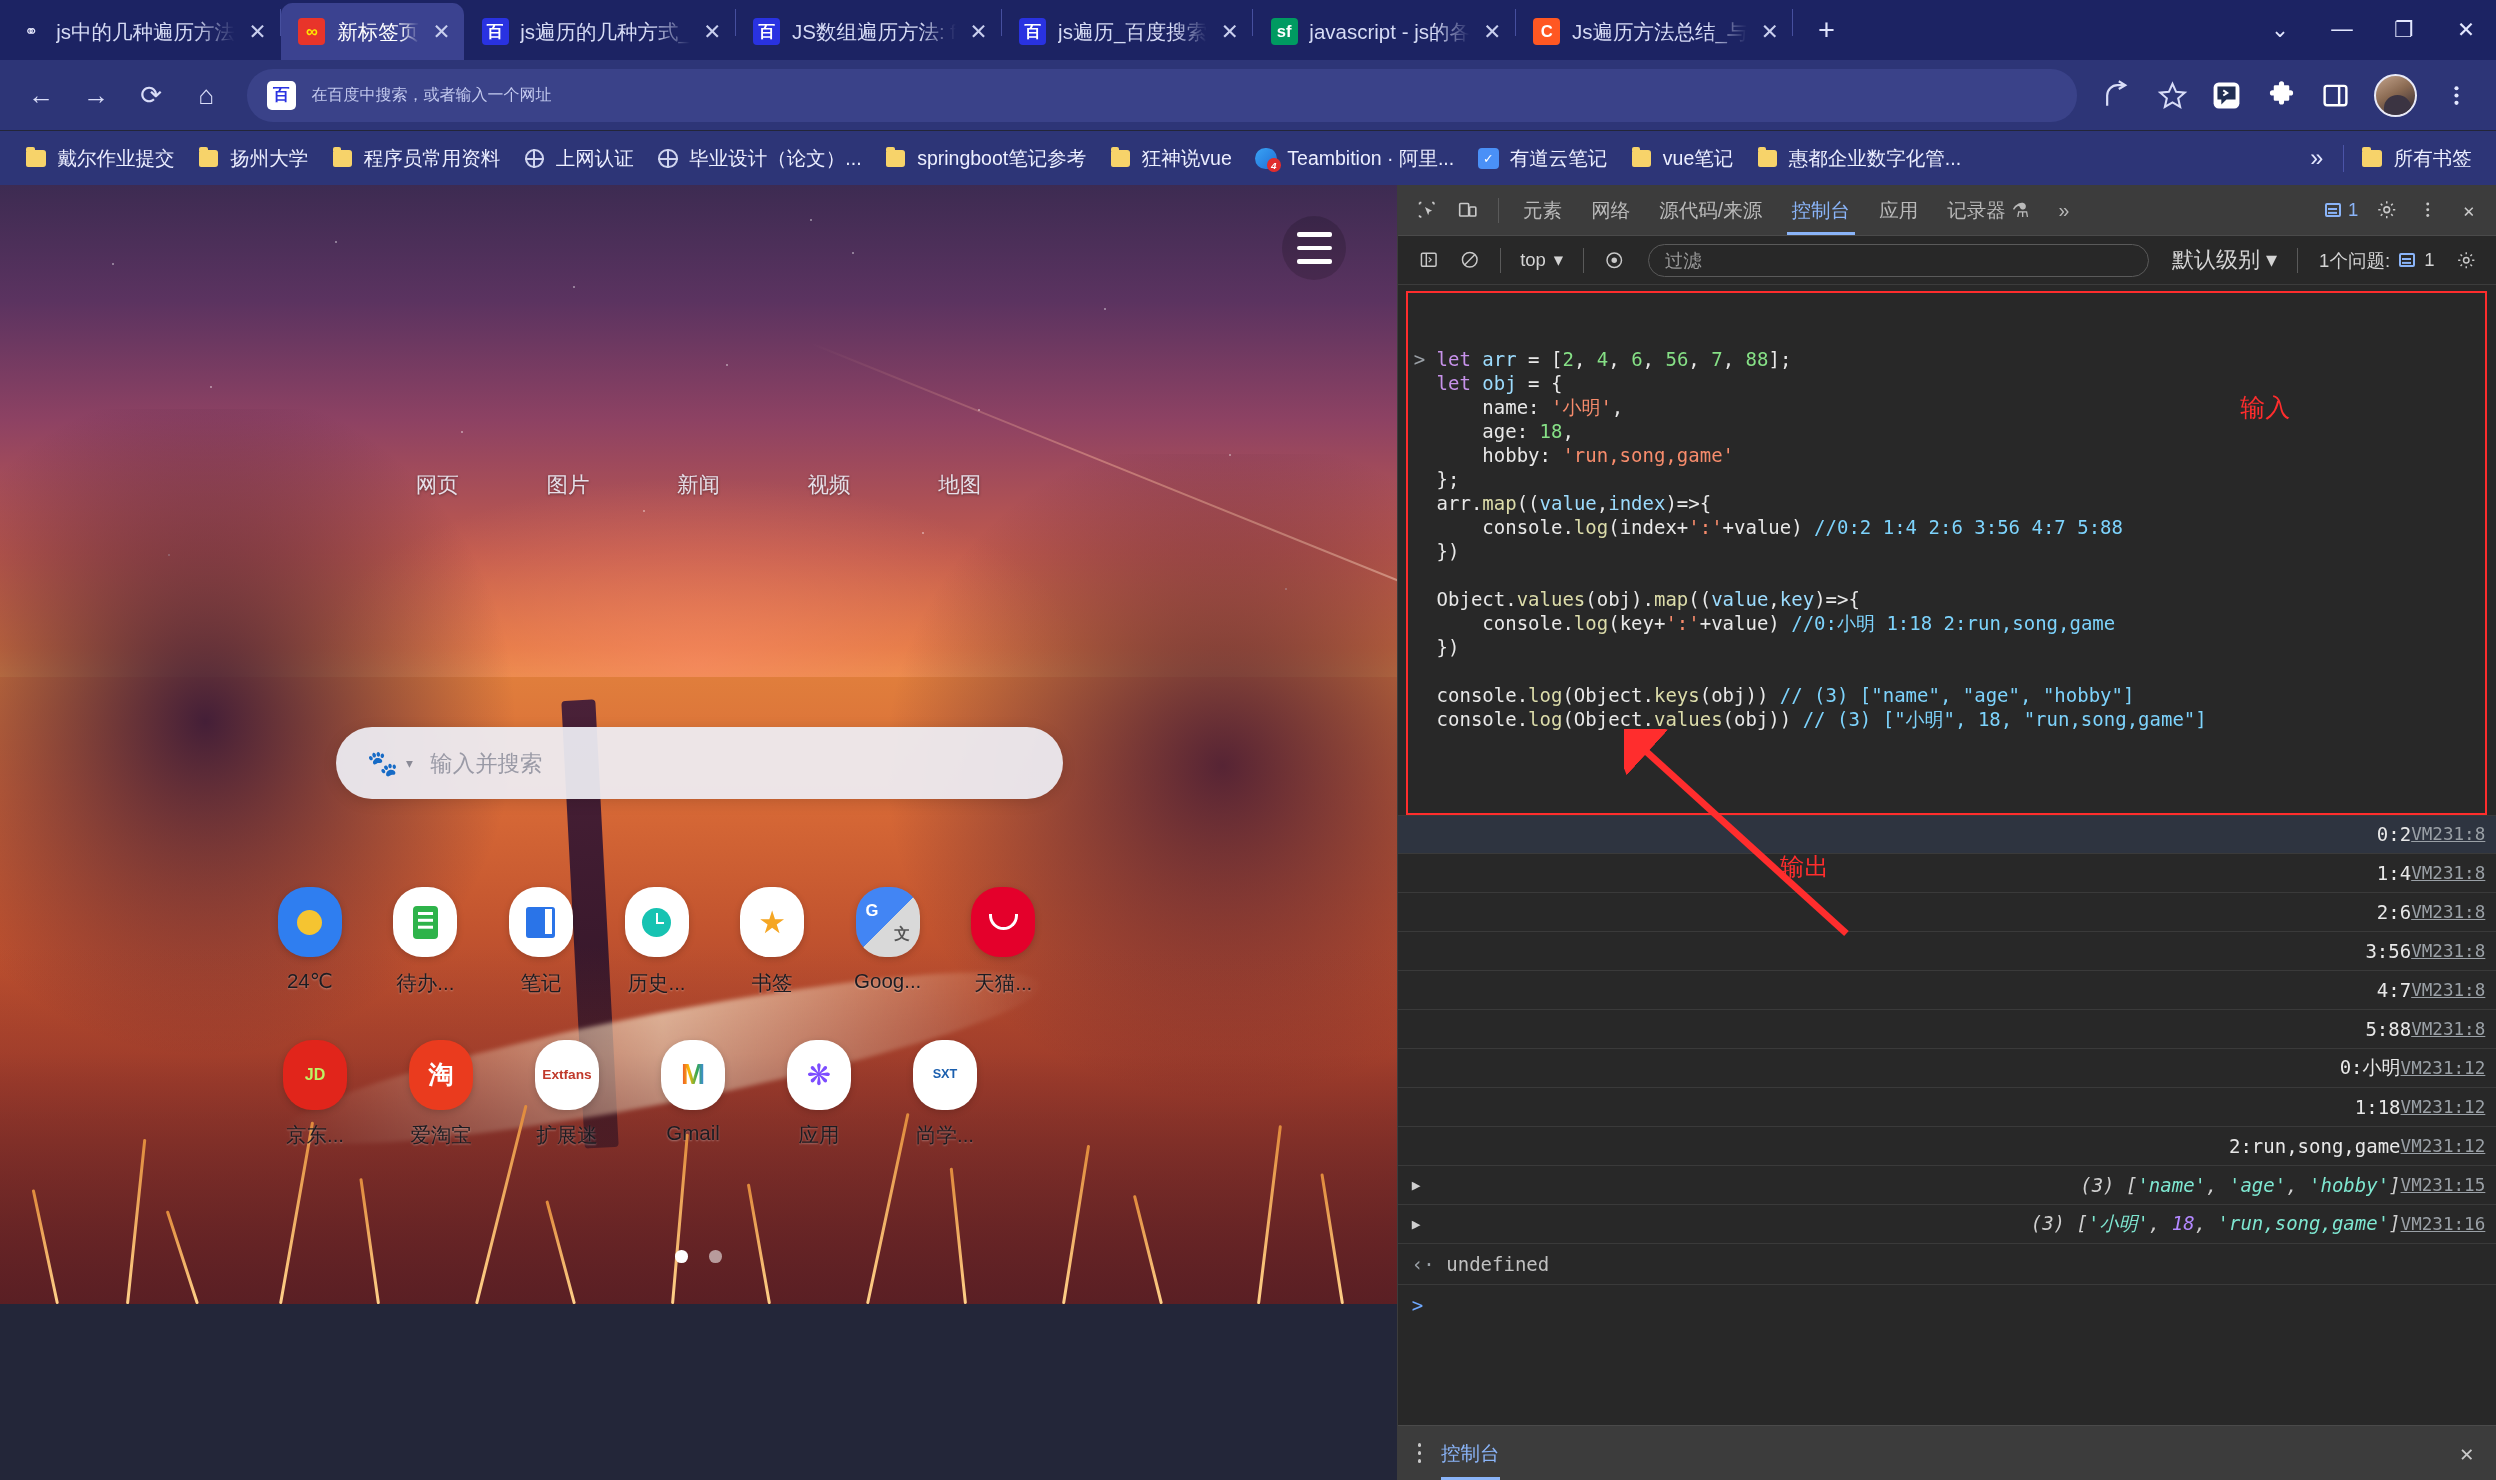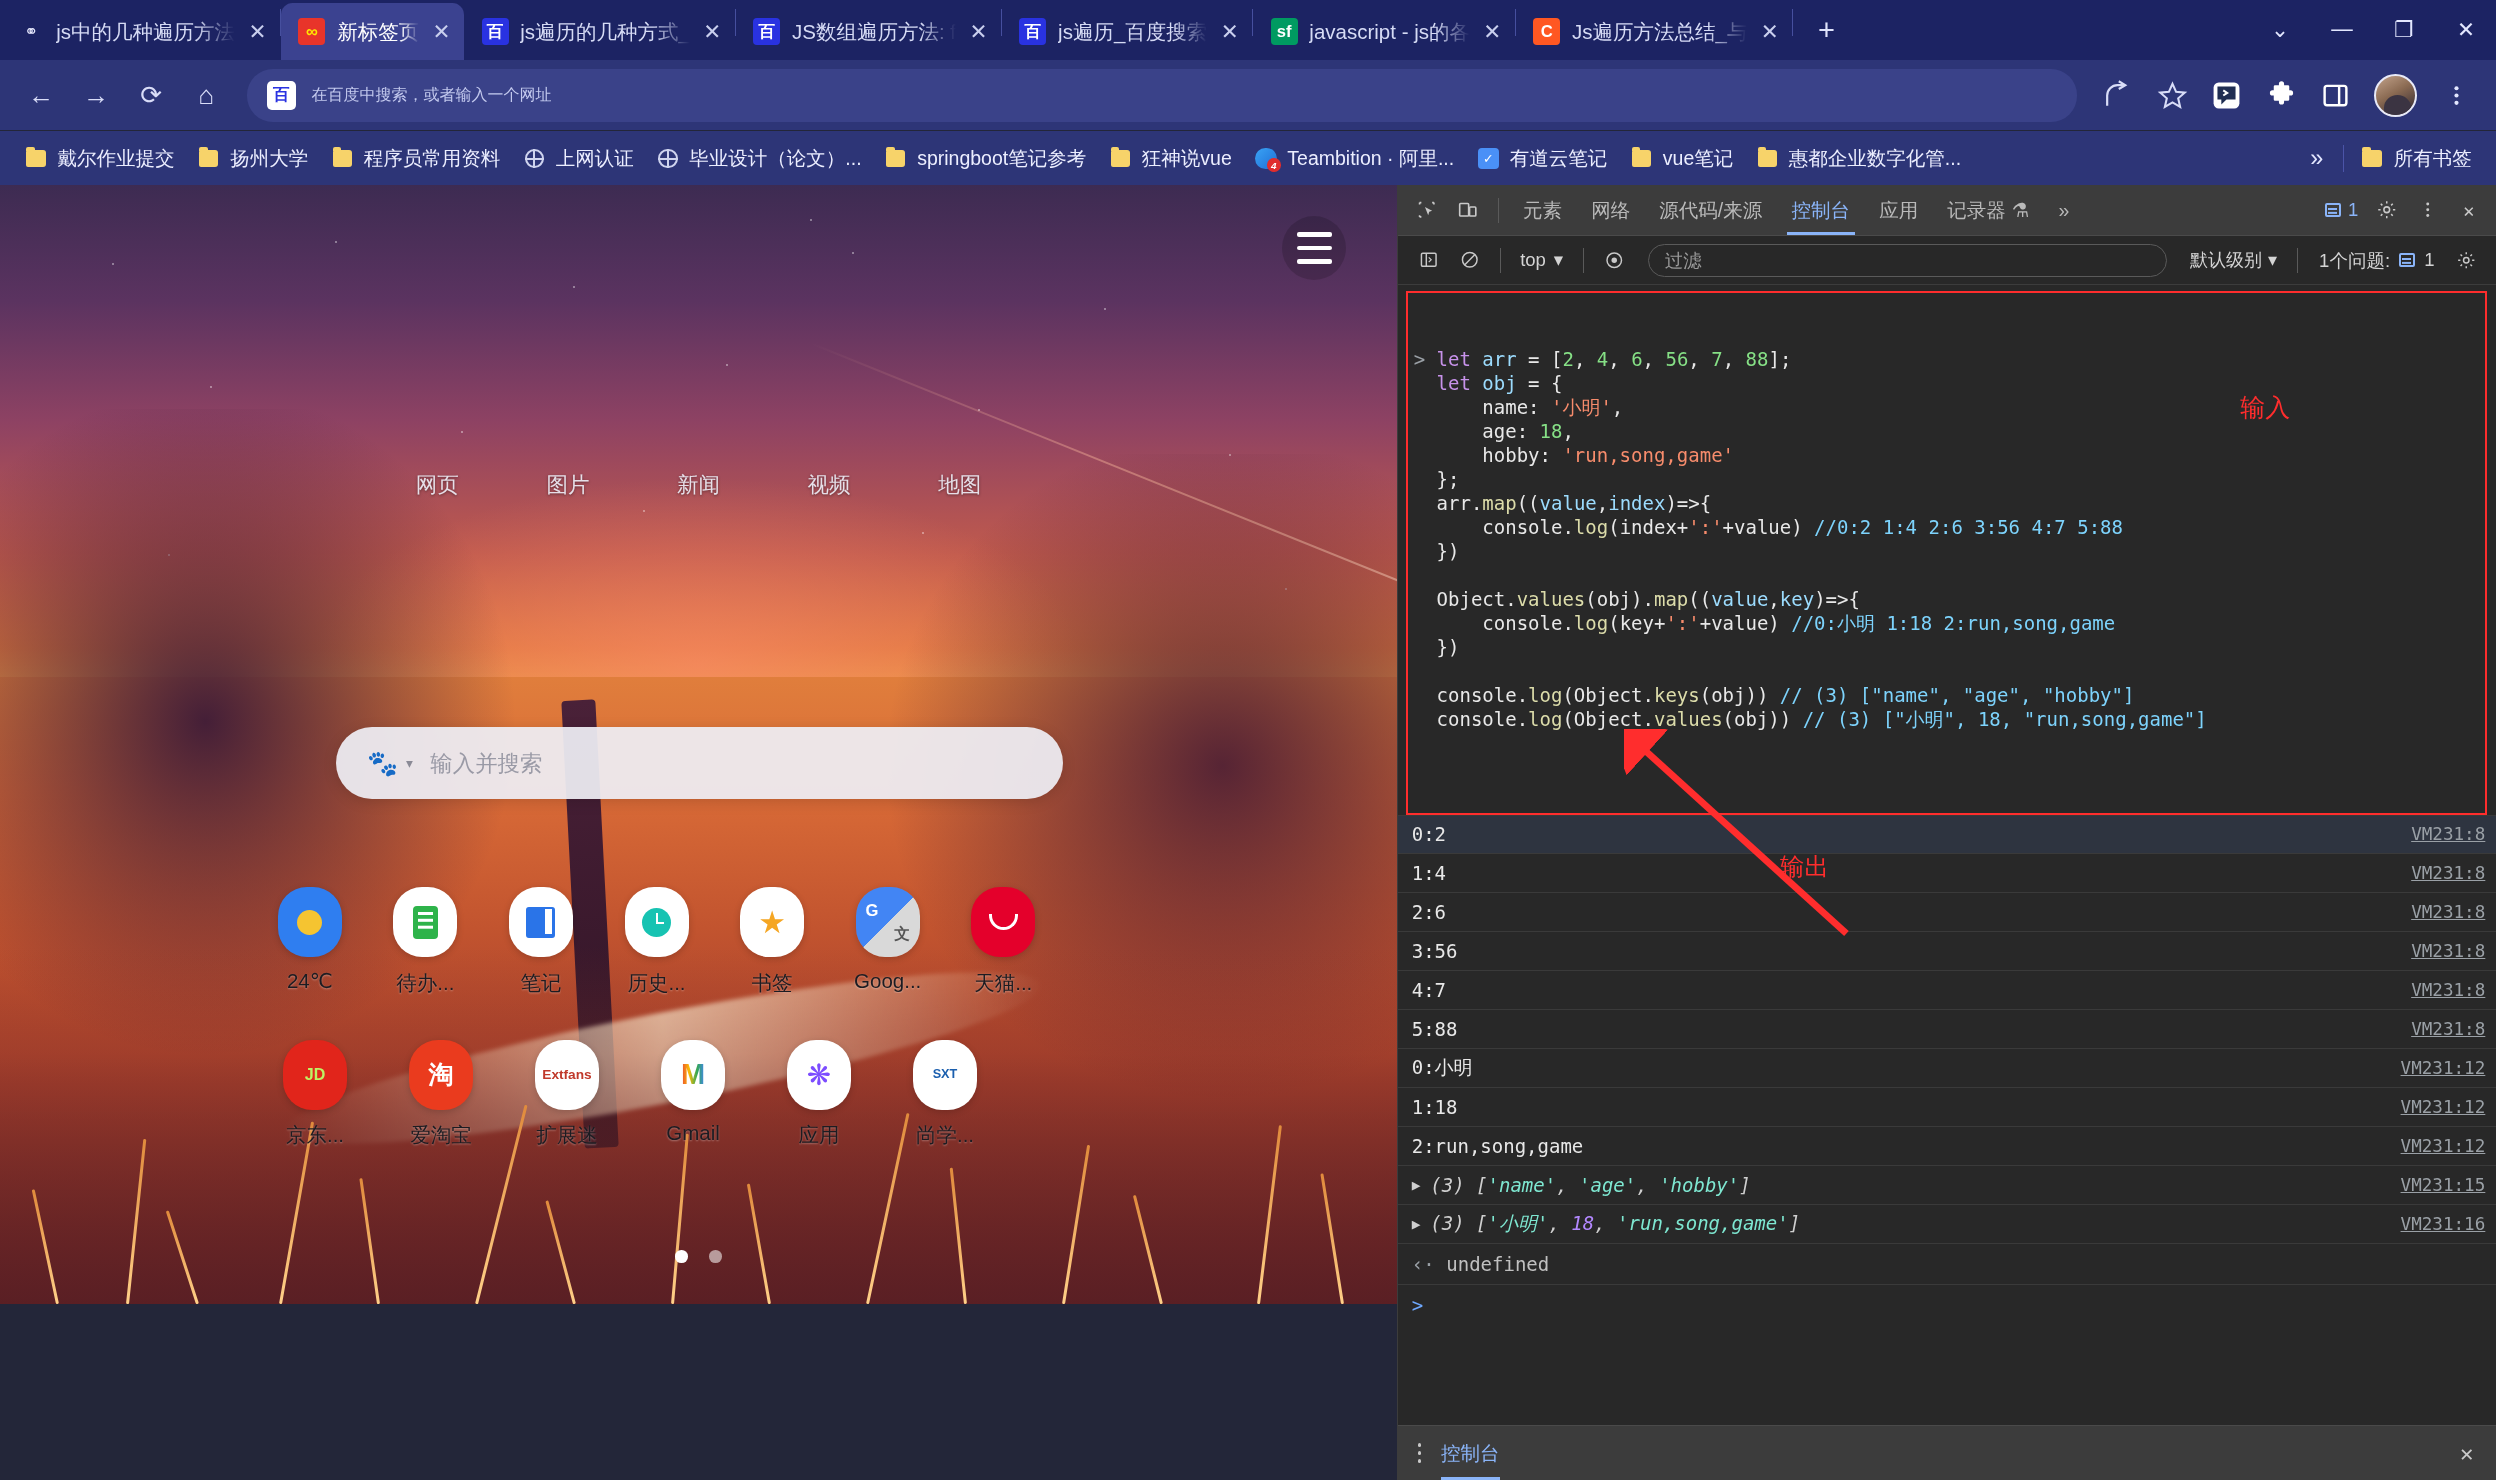--- a/index.html
+++ b/index.html
@@ -322,21 +322,21 @@
     display:flex; align-items:center; gap:7.8px; color:#d4d4d4; font-size:18.5px;
     padding:3.9px 9.8px; border-radius:3.9px;
     font-family:"Liberation Sans",sans-serif;
   }
   .filter-input {
     flex:1 1 auto; height:33px; margin:0 13.7px; border:1px solid #5a5a5a;
     border-radius:16.6px; background:#282828; color:#9a9a9a; font-size:18.5px;
     display:flex; align-items:center; padding:0 15.6px;
     font-family:"Liberation Sans",sans-serif;
   }
-  .level-select { color:#d4d4d4; font-size:18px; display:flex; align-items:center;
+  .level-select { color:#d4d4d4; font-size:22px; display:flex; align-items:center;
     gap:5.9px; padding:0 9.8px; font-family:"Liberation Sans",sans-serif;}
   .issues { color:#d4d4d4; font-size:18.5px; display:flex; align-items:center;
     gap:8.8px; padding:0 11.7px; font-family:"Liberation Sans",sans-serif;}
 
   .console-body { flex:1 1 auto; overflow:hidden; position:relative; background:#282828; }
 
   .code-block {
     margin:5.9px 9.8px 0 7.8px; border:2px solid #ff2d2d; padding:5.9px 9.8px 9.8px 5.9px;
     position:relative; font-size:19px; line-height:24px; color:#e8e8e8;
     white-space:pre;
@@ -350,21 +350,21 @@
   .cm  { color:#7dd3fc; }
   .pl  { color:#e8e8e8; }
   .anno-in {
     position:absolute; right:195px; top:102px; color:#ff2d2d; font-size:25px;
     font-family:"Liberation Sans",sans-serif;
   }
 
   .log-row {
     display:flex; align-items:center; height:39px;
     border-bottom:1px solid #3a3a3a; padding:0 11.7px 0 13.7px;
-    font-size:19px; color:#e8e8e8;
+    font-size:19px; color:#e8e8e8;text-align:right;
   }
   .log-row.first { background:#2e3440; border-top:1px solid #3a3a3a;}
   .log-row .txt { flex:1 1 auto; white-space:nowrap; }
   .log-row .src { color:#9aa0a6; font-size:17.6px; text-decoration:underline; flex:0 0 auto;}
   .tri { color:#cfcfcf; font-size:14.6px; margin-right:9.8px; }
   .arr-meta { color:#cfcfcf; font-style:italic; }
   .arr-str { color:#7ee7d1; font-style:italic; }
   .arr-num { color:#b388ff; font-style:italic; }
   .arr-brk { color:#cfcfcf; font-style:italic; }
 

